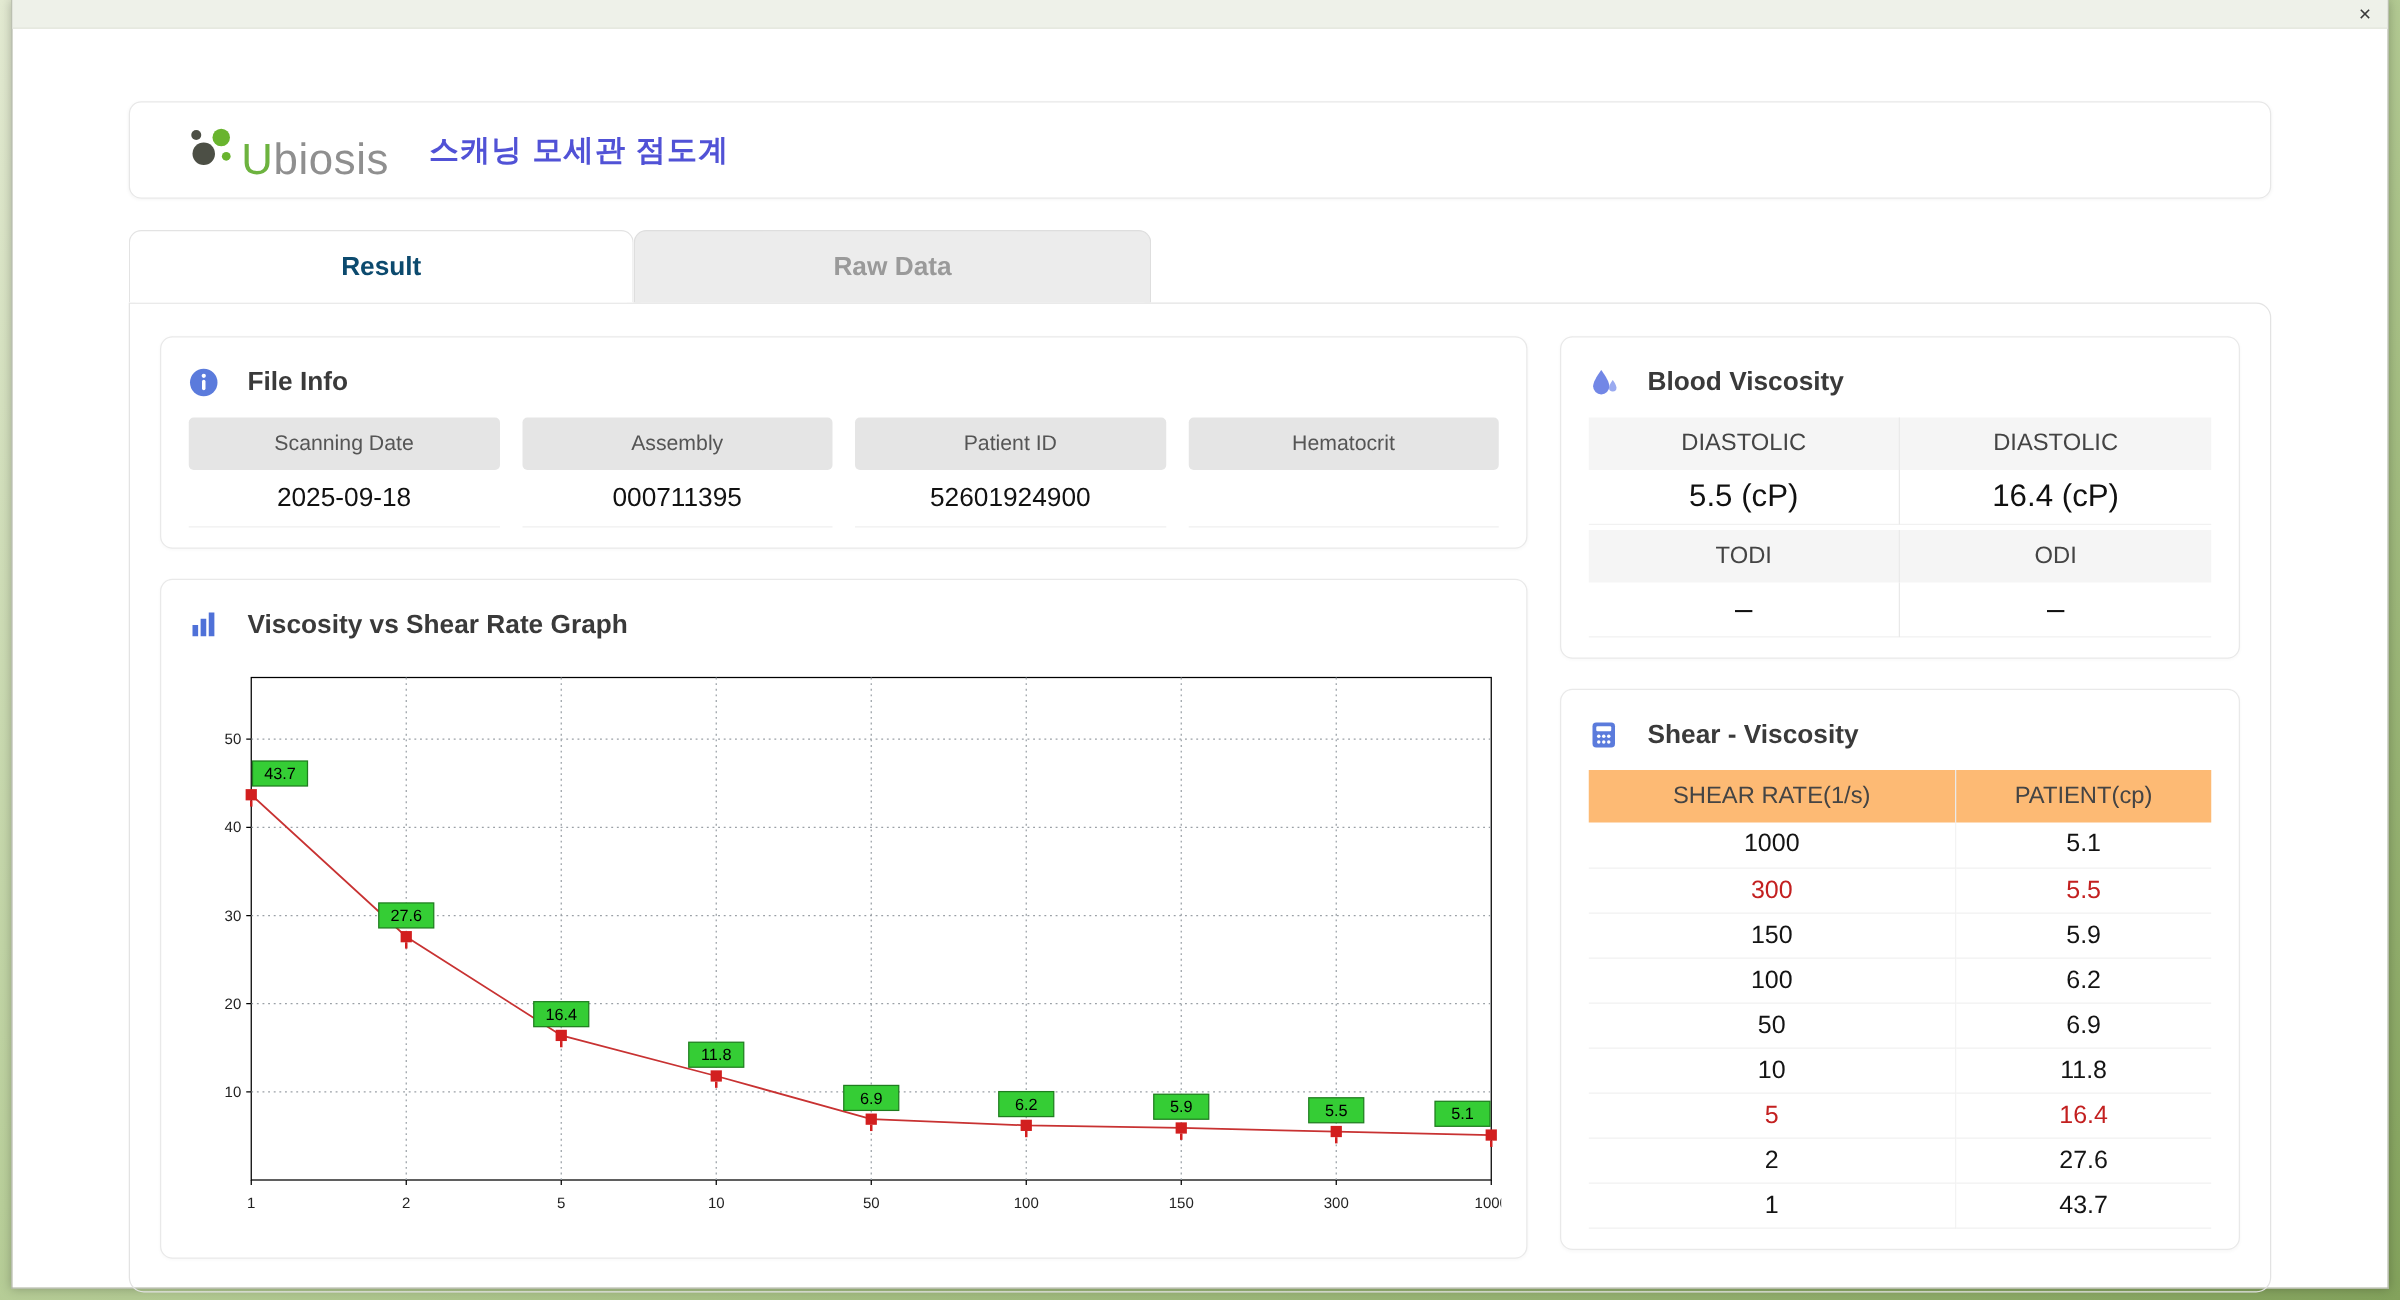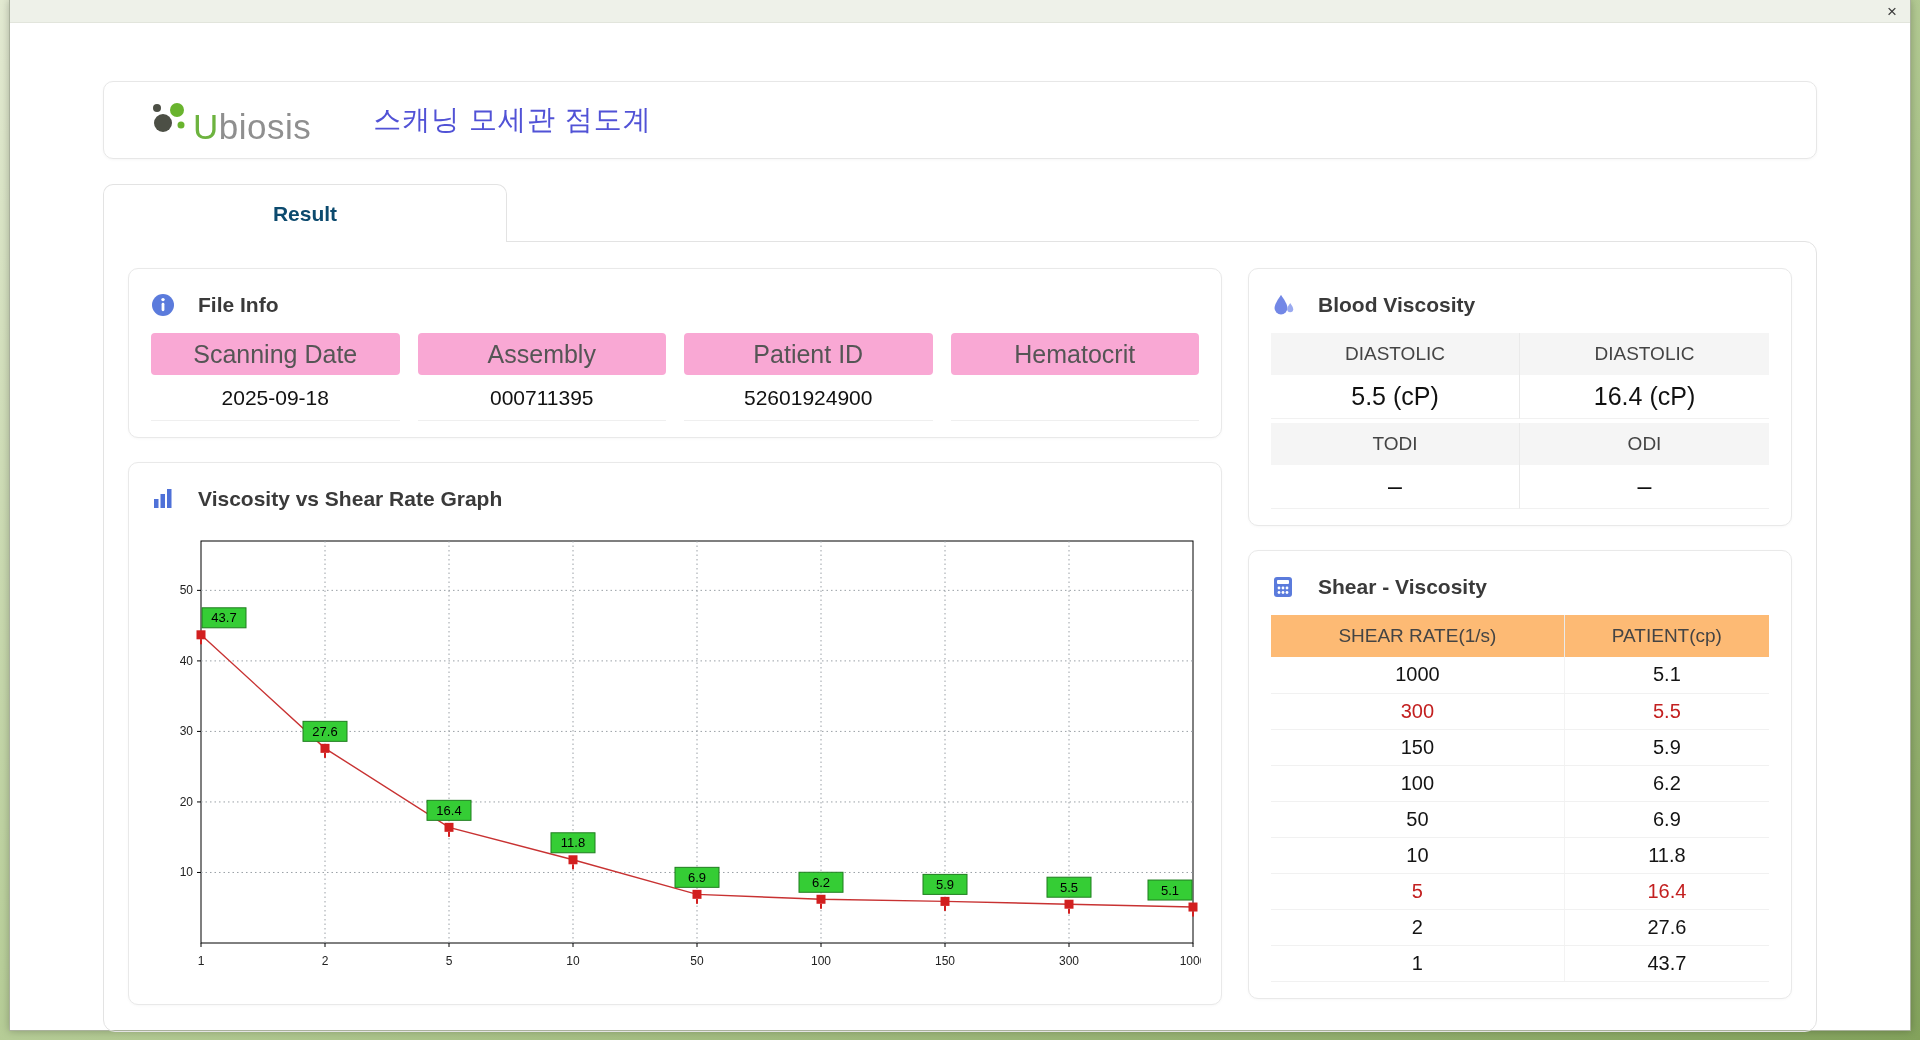--- a/index.html
+++ b/index.html
@@ -24,21 +24,21 @@
 
   
   .header-card {
     height:78px; border:1px solid #e7e7e7; border-radius:10px;
     display:flex; align-items:center; padding:0 45px;
     box-shadow:0 1px 3px rgba(0,0,0,.04);
   }
   .logo { display:flex; align-items:flex-end; gap:4px; }
   .brand-text { font-size:35px; font-weight:500; color:#8f8f8f; letter-spacing:.5px; line-height:1; }
   .brand-text::first-letter { color:#6db33f; }
-  .page-title { margin-left:62px; font-size:28px; font-weight:400; color:#5152d6; letter-spacing:1px; }
+  .page-title { margin-left:32px; font-size:24px; font-weight:700; color:#5152d6; letter-spacing:1px; }
 
   
   .tabs { display:flex; margin-top:25px; position:relative; z-index:2; }
   .tab {
     height:58px; display:flex; align-items:center; justify-content:center;
     font-size:21px; font-weight:700; border-top-left-radius:10px; border-top-right-radius:10px;
     cursor:default;
   }
   .tab.active {
     width:404px; background:#fff; color:#0c4a6e;
@@ -62,23 +62,23 @@
     border:1px solid #e9e9e9; border-radius:10px; padding:16px 22px;
     box-shadow:0 1px 3px rgba(0,0,0,.03); background:#fff;
   }
   .section-title { display:flex; align-items:center; gap:23px; font-size:21px; font-weight:700; color:#3a3a3a; height:40px; }
   .section-title .icon { display:flex; }
   .mb { margin-bottom:24px; }
 
   
   .fi-grid { display:grid; grid-template-columns:repeat(4,1fr); column-gap:18px; margin-top:8px; }
   .fi-label {
-    background:#f9a8d4; border-radius:4px; height:42px;
+    background:#e5e5e5; border-radius:4px; height:42px;
     display:flex; align-items:center; justify-content:center;
-    font-size:25px; color:#555;
+    font-size:17px; color:#555;
   }
   .fi-value {
     min-height:46px; display:flex; align-items:center; justify-content:center;
     font-size:21px; color:#111; border-bottom:1px solid #efefef;
   }
 
   
   .chart-wrap { margin-top:10px; }
 
   
@@ -125,20 +125,21 @@
             <circle cx="32" cy="29" r="3.5" fill="#69b42e"></circle>
           </svg>
         </span>
         <span class="brand-text">Ubiosis</span>
       </div>
       <div class="page-title">스캐닝 모세관 점도계</div>
     </div>
 
     <div class="tabs">
       <div class="tab active">Result</div>
+      <div class="tab inactive">Raw Data</div>
     </div>
 
     <div class="panel">
 
       <div class="left-col">
 
         <div class="card mb">
           <div class="section-title">
             <span class="icon">
               <svg width="24" height="24" viewBox="0 0 24 24">

